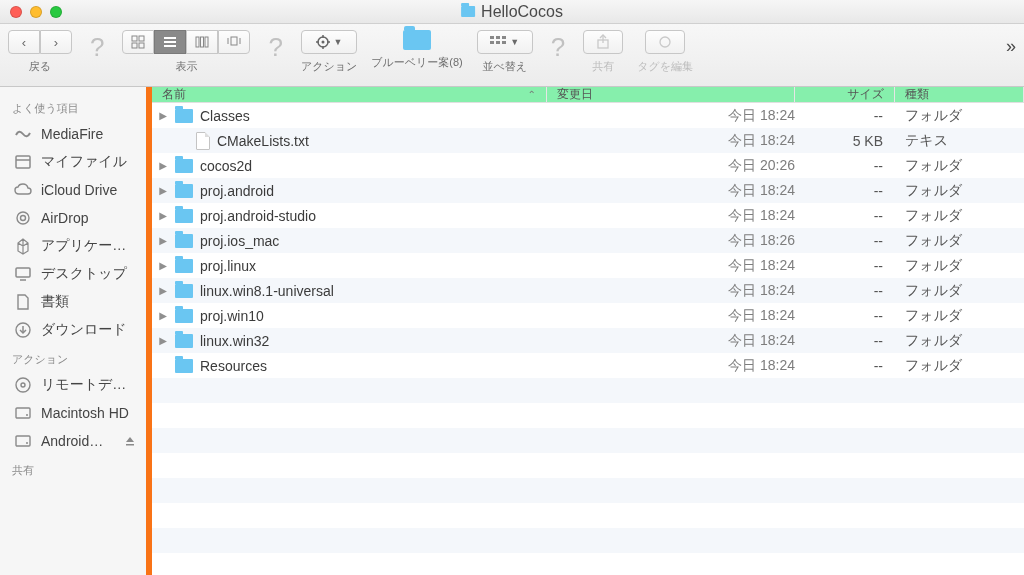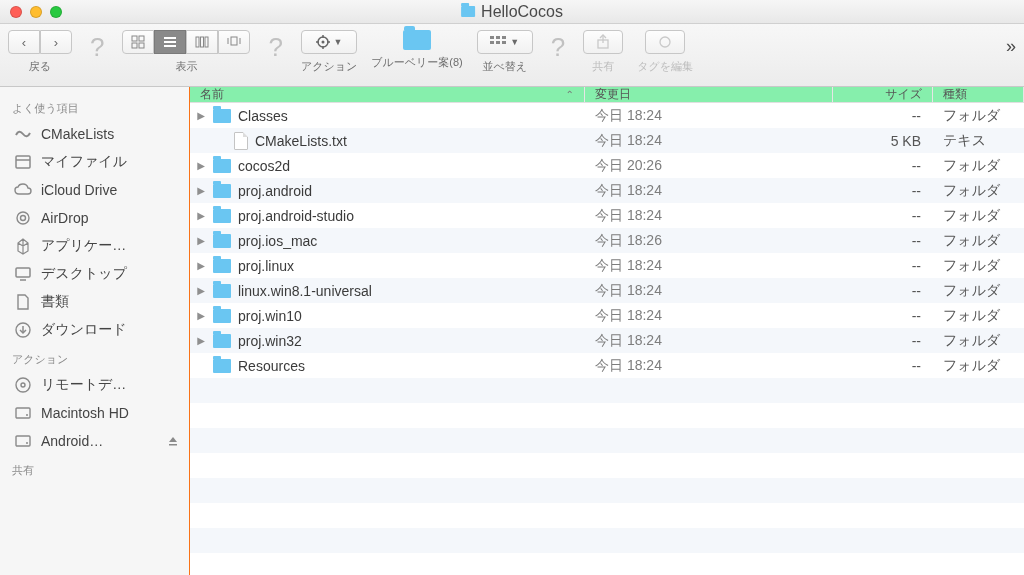--- a/index.html
+++ b/index.html
@@ -23,40 +23,40 @@
     .tb-btn:last-child { border-radius: 0 4px 4px 0; }
     .tb-btn.single { border-radius: 4px; }
     .tb-btn.active { background: #8a8a8a; color: #fff; border-color: #7a7a7a; }
     .tb-label { font-size: 11px; color: #6f6f6f; margin-top: 3px; }
     .tb-help { color: #c1c1c1; font-size: 26px; font-weight: 300; padding: 2px 4px; }
     .tb-more { margin-left: auto; color: #4a4a4a; font-size: 18px; padding-top: 6px; }
 
     
     .body { display: flex; height: calc(575px - 24px - 63px); }
 
-    .sidebar { width: 190px; background: #f6f6f6; border-right: 1px solid #f97316; padding-top: 6px; overflow: hidden; }
+    .sidebar { width: 152px; background: #f6f6f6; border-right: 6px solid #f97316; padding-top: 6px; overflow: hidden; }
     .sb-head { font-size: 11px; color: #8a8a8a; padding: 8px 12px 4px 12px; }
     .sb-item { display: flex; align-items: center; gap: 9px; padding: 5px 10px 5px 14px; color: #444; font-size: 14px; white-space: nowrap; }
     .sb-icon { width: 18px; height: 18px; display: flex; align-items: center; justify-content: center; color: #8a8a8a; flex-shrink: 0; }
     .sb-eject { margin-left: auto; }
 
     .main { flex: 1; display: flex; flex-direction: column; }
 
     .cols { height: 16px; background: #86efac; border-bottom: 1px solid #e0e0e0; display: flex; align-items: center; font-size: 12px; color: #555; }
     .col { padding: 0 10px; border-right: 1px solid #e6e6e6; height: 100%; display: flex; align-items: center; }
     .col-name { flex: 0 0 395px; justify-content: space-between; }
     .col-date { flex: 0 0 248px; }
     .col-size { flex: 0 0 100px; justify-content: flex-end; }
     .col-kind { flex: 1; }
 
     .rows { flex: 1; background: #fff; overflow: hidden; }
     .row { height: 25px; display: flex; align-items: center; font-size: 14px; color: #3b3b3b; }
     .row:nth-child(even) { background: #f4f7fb; }
     .c-name { flex: 0 0 395px; display: flex; align-items: center; gap: 7px; padding-left: 6px; }
-    .c-date { flex: 0 0 248px; padding-left: 10px; color: #7d7d7d; }
+    .c-date { flex: 0 0 248px; padding-left: 10px; color: #7d7d7d; text-align: right; }
     .c-size { flex: 0 0 100px; text-align: right; padding-right: 12px; color: #555; }
     .c-kind { flex: 1; padding-left: 10px; color: #555; overflow: hidden; white-space: nowrap; }
     .disclose { width: 10px; color: #8f8f8f; font-size: 10px; text-align: center; }
     .indent { width: 14px; }
 
     
     .folder-icon { width: 18px; height: 14px; background: #6ac6f2; border-radius: 1px; position: relative; }
     .folder-icon::before { content: ""; position: absolute; top: -3px; left: 0; width: 8px; height: 3px; background: #6ac6f2; border-radius: 1px 1px 0 0; }
     .file-icon { width: 14px; height: 18px; background: #fff; border: 1px solid #c4c4c4; border-radius: 1px; position: relative; }
     .file-icon::after { content: ""; position: absolute; right: -1px; top: -1px; width: 0; height: 0; border-top: 5px solid #f4f7fb; border-left: 5px solid #ddd; }
@@ -198,21 +198,21 @@
 
 <div class="body">
   <div class="sidebar" id="sidebar">
       <div class="sb-head">よく使う項目</div>
       <div class="sb-item">
         <span class="sb-icon">
           <svg width="18" height="18" viewBox="0 0 18 18">
             <path d="M2 10 Q5 4 9 9 Q13 14 16 8" fill="none" stroke="#8a8a8a" stroke-width="2"></path>
           </svg>
         </span>
-        <span>CMakeLists</span>
+        <span>MediaFire</span>
       </div>
       <div class="sb-item">
         <span class="sb-icon">
           <svg width="18" height="18" viewBox="0 0 18 18">
             <rect x="2" y="3" width="14" height="12" rx="1" fill="none" stroke="#8a8a8a" stroke-width="1.5"></rect>
             <line x1="2" y1="7" x2="16" y2="7" stroke="#8a8a8a" stroke-width="1.5"></line>
           </svg>
         </span>
         <span>マイファイル</span>
       </div>
@@ -410,21 +410,21 @@
             <span>proj.win10</span>
           </div>
           <div class="c-date">今日 18:24</div>
           <div class="c-size">--</div>
           <div class="c-kind">フォルダ</div>
         </div>
         <div class="row">
           <div class="c-name">
             <span class="disclose">▶</span>
             <span class="folder-icon"></span>
-            <span>proj.win32</span>
+            <span>linux.win32</span>
           </div>
           <div class="c-date">今日 18:24</div>
           <div class="c-size">--</div>
           <div class="c-kind">フォルダ</div>
         </div>
         <div class="row">
           <div class="c-name">
             <span class="disclose"></span>
             <span class="folder-icon"></span>
             <span>Resources</span>

